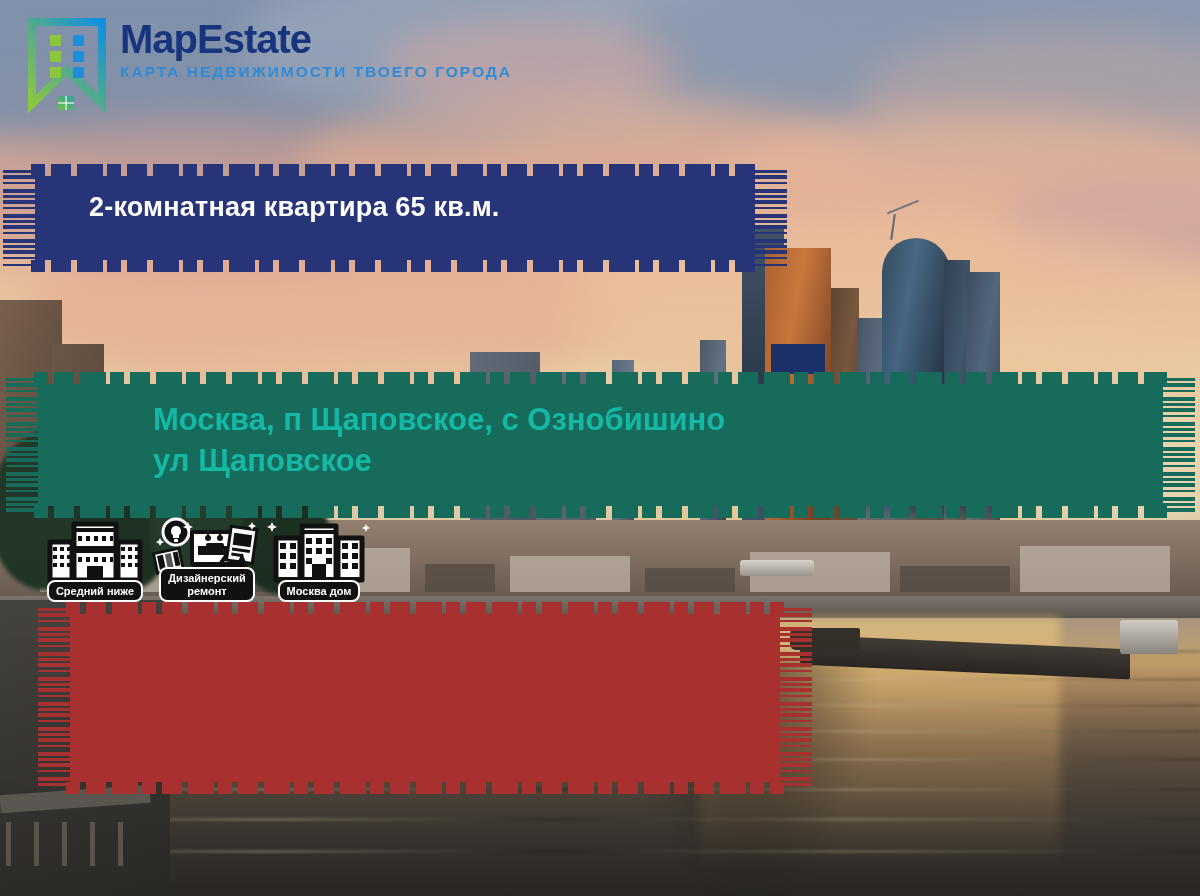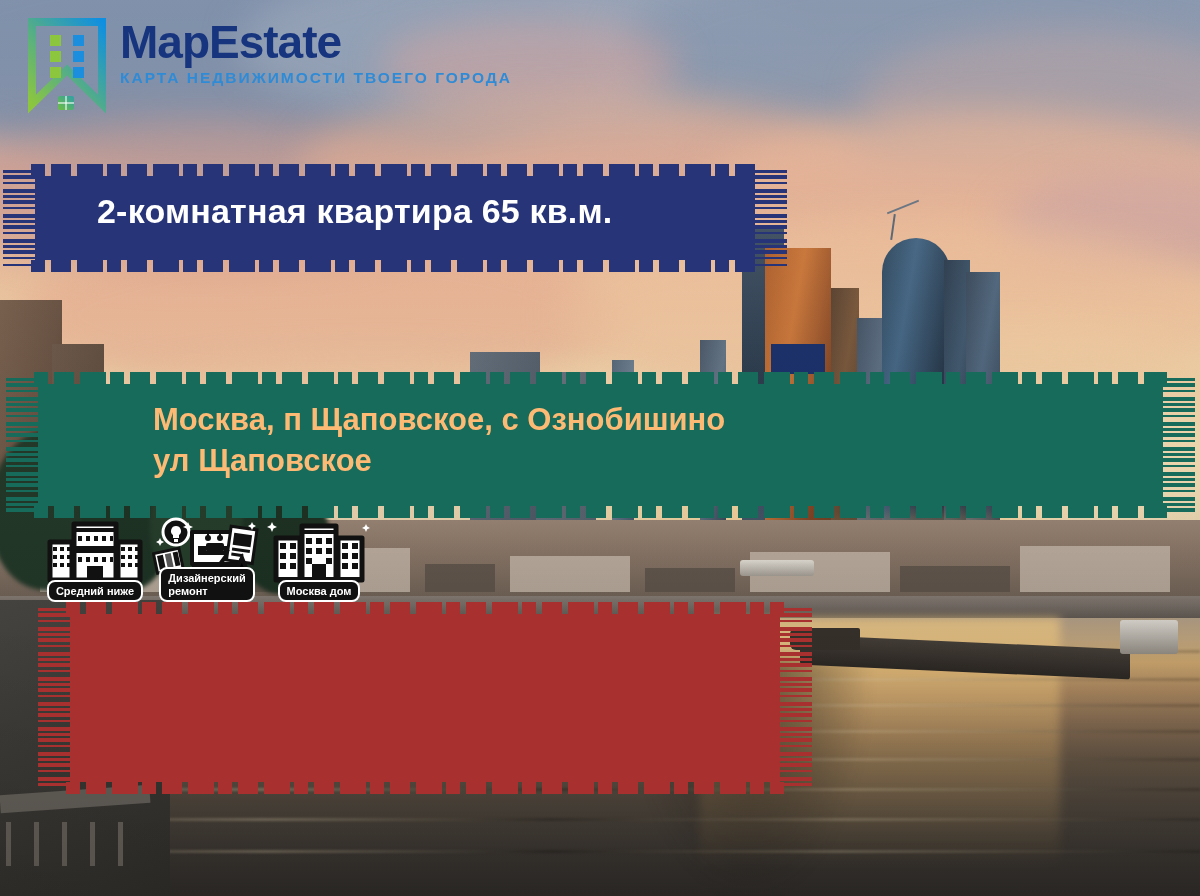--- a/index.html
+++ b/index.html
@@ -177,21 +177,21 @@
     position:absolute;inset:0;
     background:linear-gradient(180deg,rgba(255,190,140,.06),rgba(0,0,0,.10) 70%,rgba(0,0,0,.22));
     pointer-events:none;
   }
 
   
   .logo{position:absolute;left:28px;top:18px;display:flex;align-items:flex-start;}
   .logo-mark{width:78px;height:96px;flex:none;}
   .logo-text{margin-left:14px;margin-top:2px;}
   .logo-word{
-    font-size:46px;font-weight:bold;line-height:.96;color:#17357f;
+    font-size:40px;font-weight:bold;line-height:.96;color:#17357f;
     letter-spacing:-1px;white-space:nowrap;
   }
   .logo-tag{
     margin-top:5px;font-size:15.5px;font-weight:bold;color:#2f8bd6;
     letter-spacing:2.0px;white-space:nowrap;
   }
 
   
   .stroke{position:absolute;}
   .stroke .paint{position:absolute;inset:0;}
@@ -219,53 +219,53 @@
   }
   .paint .frayT{top:-6px;}
   .paint .frayB{bottom:-6px;}
   .stroke .label{position:absolute;z-index:3;}
 
   
   #blk-title{left:25px;top:170px;width:740px;height:96px;}
   #blk-title .core,#blk-title .frayL,#blk-title .frayR,#blk-title .frayT,#blk-title .frayB{background:#283478;}
   #blk-title .label{
     left:64px;top:22px;right:10px;
-    font-size:34px;font-weight:bold;color:#ffffff;letter-spacing:.2px;margin-left:8px;
+    font-size:27px;font-weight:bold;color:#ffffff;letter-spacing:.2px;
   }
 
   #blk-date{left:58px;top:268px;width:718px;height:92px;}
   #blk-date .core,#blk-date .frayL,#blk-date .frayR,#blk-date .frayT,#blk-date .frayB{background:#fdfdfd;}
   #blk-date .label{
     left:92px;top:24px;right:10px;
     font-size:33px;font-weight:bold;color:#283478;letter-spacing:.2px;
   }
 
   #blk-addr{left:28px;top:378px;width:1145px;height:134px;}
   #blk-addr .core,#blk-addr .frayL,#blk-addr .frayR,#blk-addr .frayT,#blk-addr .frayB{background:#176b5b;}
   #blk-addr .label{
     left:125px;top:22px;right:20px;
-    font-size:31px;font-weight:bold;color:#fdba74;line-height:1.32;
+    font-size:31px;font-weight:bold;color:#14b8a6;line-height:1.32;
   }
 
   #blk-cta{left:60px;top:608px;width:730px;height:180px;}
   #blk-cta .core,#blk-cta .frayL,#blk-cta .frayR,#blk-cta .frayT,#blk-cta .frayB{background:#a8302e;}
   #blk-cta .label{
     left:52px;top:20px;right:40px;
     font-size:32px;font-weight:bold;color:#ffffff;line-height:1.38;
   }
 
   
   .badges{position:absolute;left:40px;top:516px;display:flex;align-items:flex-end;z-index:5;}
   .badge{position:relative;width:110px;height:86px;margin-right:2px;
          display:flex;flex-direction:column;align-items:center;justify-content:flex-end;}
   .badge .art{position:absolute;left:0;top:0;width:110px;height:70px;}
   .badge .cap{
     position:relative;z-index:2;
     background:#111;color:#fff;border:2px solid #fff;border-radius:8px;
-    font-size:11px;font-weight:bold;line-height:1.12;text-align:left;
+    font-size:11px;font-weight:bold;line-height:1.12;text-align:center;
     padding:3px 7px;white-space:pre-line;
   }
 </style>
 </head>
 <body>
 
 <div id="poster">
 
   <div class="bg">
     <div class="sky"></div>

